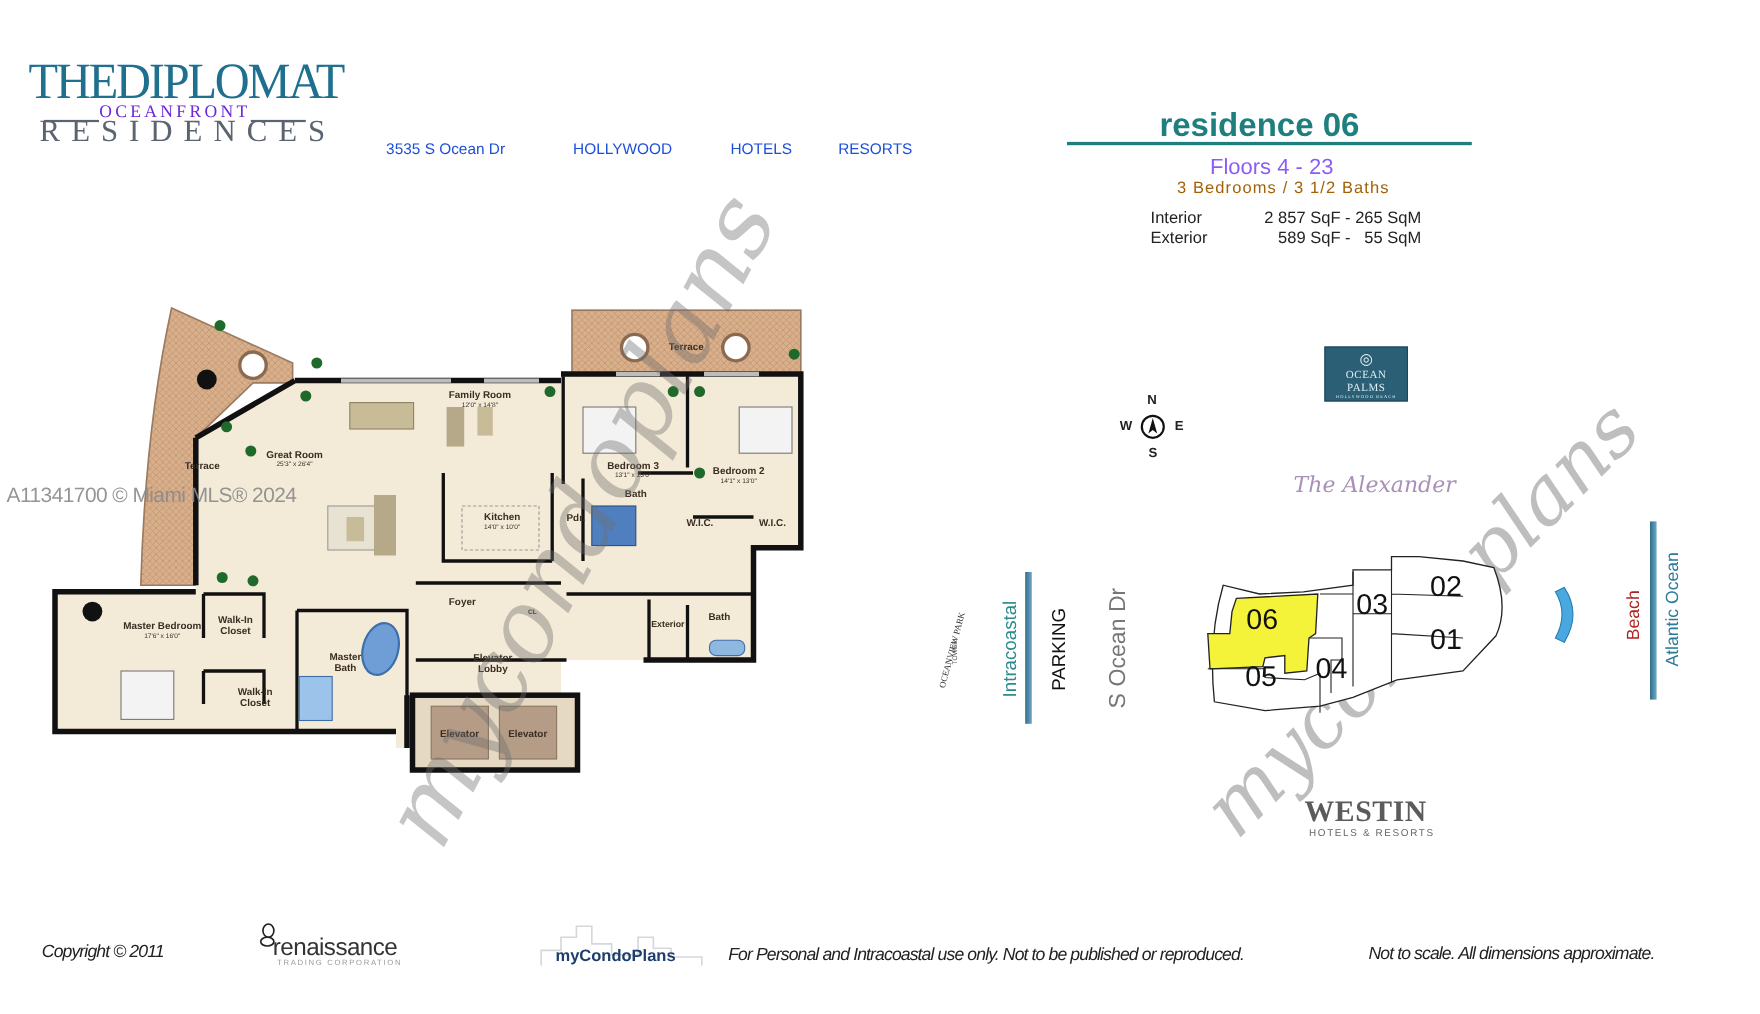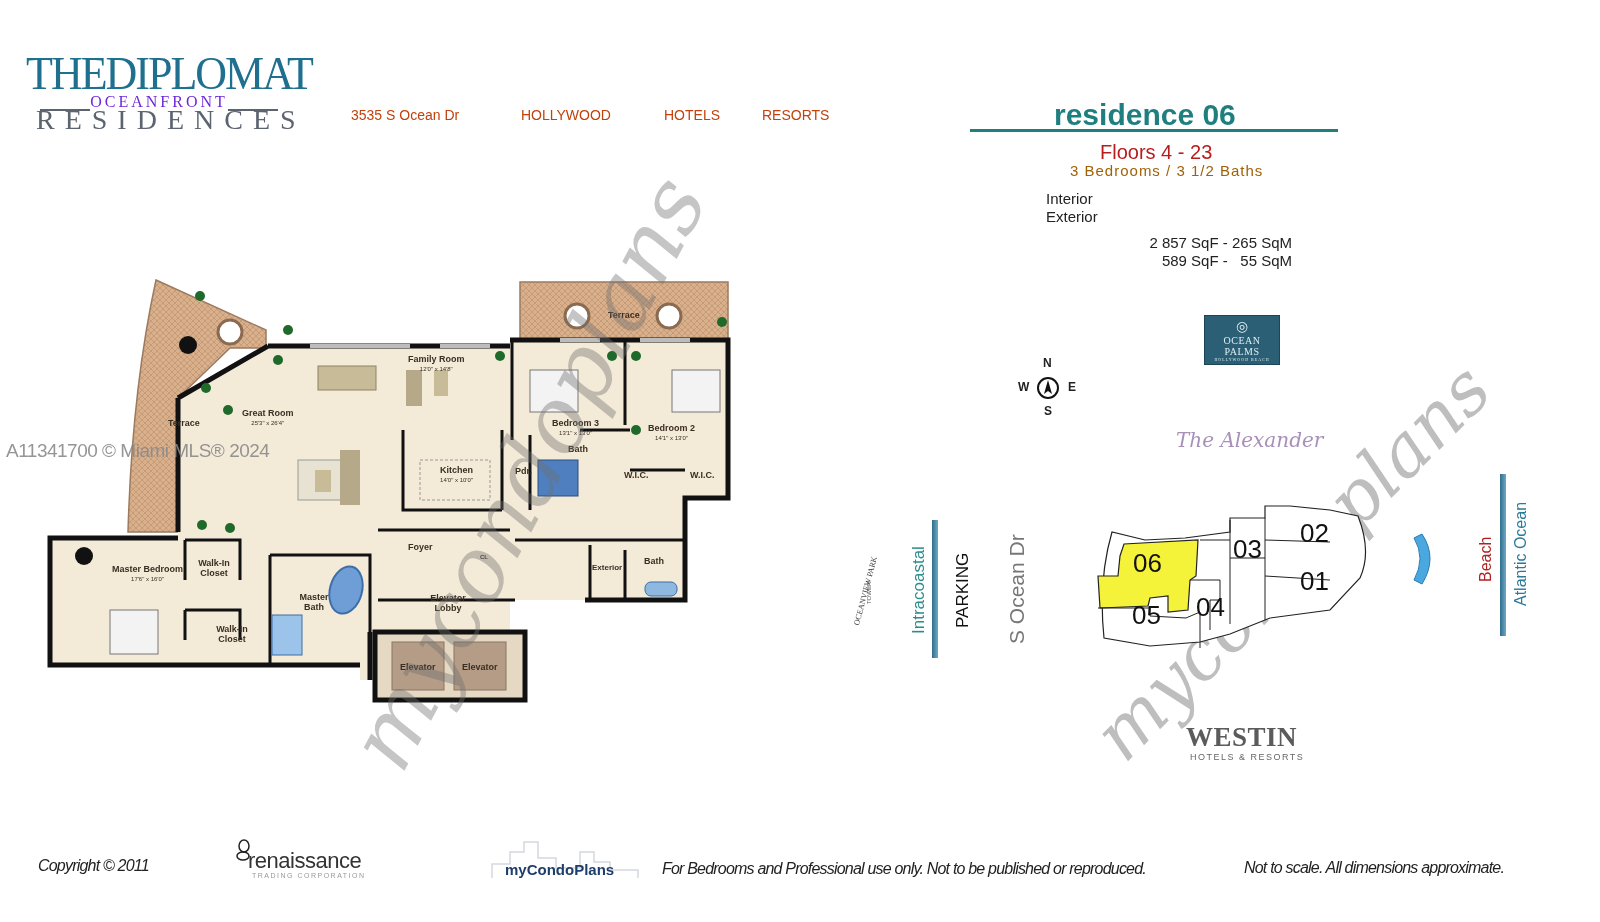--- a/index.html
+++ b/index.html
@@ -5,30 +5,30 @@
   * { box-sizing: border-box; margin: 0; padding: 0; }
   body { width: 1600px; height: 922px; background: #ffffff; position: relative; overflow: hidden; font-family: "Liberation Sans", sans-serif; color: #222; }
   .abs { position: absolute; }
 
   
   .logo-main { left: 26px; top: 52px; font-family: "Liberation Serif", serif; font-size: 44px; color: #1f6f8f; letter-spacing: -2px; line-height: 44px; transform: scaleY(1.05); }
   .logo-sub { left: 40px; top: 93px; width: 238px; font-family: "Liberation Serif", serif; font-size: 16px; color: #6d28d9; letter-spacing: 3px; text-align: center; display: flex; align-items: flex-end; gap: 0; }
   .logo-sub .line { flex: 1; height: 2px; background: #5c6470; }
   .logo-res { left: 36px; top: 104px; font-family: "Liberation Serif", serif; font-size: 28px; color: #5c6470; letter-spacing: 10px; }
 
-  .addr { top: 107px; font-size: 14px; color: #c2410c; }
+  .addr { top: 127px; font-size: 14px; color: #1d4ed8; }
 
   
   .res-title { left: 1054px; top: 98px; font-size: 30px; font-weight: bold; color: #1f7f7f; }
   .res-line { left: 970px; top: 129px; width: 368px; height: 3px; background: #1f7f7f; }
-  .floors { left: 1100px; top: 141px; font-size: 20px; color: #b91c1c; }
+  .floors { left: 1100px; top: 141px; font-size: 20px; color: #8b5cf6; }
   .beds { left: 1070px; top: 162px; font-size: 15px; letter-spacing: 1px; color: #a16207; }
   .area-row { font-size: 15px; color: #222; }
   .area-label { position: absolute; left: 1046px; }
-  .area-val { position: absolute; right: 308px; text-align: right; white-space: pre; margin-top: 44px; }
+  .area-val { position: absolute; right: 308px; text-align: right; white-space: pre; }
 
   
   .plan { left: 40px; top: 270px; width: 720px; height: 450px; }
   .room-label { position: absolute; font-size: 9px; font-weight: bold; color: #3a2e22; text-align: center; line-height: 10px; }
   .room-label small { display: block; font-size: 6px; font-weight: normal; }
 
   .mls { left: 6px; top: 440px; font-size: 19px; color: #8a8a8a; letter-spacing: -0.5px; opacity: 0.9; }
 
   
   .compass { left: 1018px; top: 356px; width: 60px; height: 64px; font-size: 12px; font-weight: bold; }
@@ -233,14 +233,14 @@
   <ellipse cx="10" cy="8" rx="5" ry="6" fill="none" stroke="#222" stroke-width="1.5"></ellipse>
   <ellipse cx="9" cy="18" rx="6" ry="4" fill="none" stroke="#222" stroke-width="1.5"></ellipse>
 </svg>
 <div class="abs renaissance">renaissance</div>
 <div class="abs renaissance-sub">TRADING CORPORATION</div>
 
 <svg class="abs" style="left:490px;top:838px" width="150" height="40">
   <path d="M2 40 L2 26 L20 26 L20 14 L34 14 L34 4 L48 4 L48 20 L66 20 L66 30 L90 30 L90 14 L104 14 L104 24 L120 24 L120 32 L148 32 L148 40" fill="none" stroke="#d4d8dd" stroke-width="1.5"></path>
 </svg>
 <div class="abs mycondo">myCondoPlans</div>
-<div class="abs foot" style="left:662px;top:860px">For Bedrooms and Professional use only.  Not to be published or reproduced.</div>
+<div class="abs foot" style="left:662px;top:860px">For Personal and Intracoastal use only.  Not to be published or reproduced.</div>
 <div class="abs foot" style="left:1244px;top:859px">Not to scale.  All dimensions approximate.</div>
 
 </body></html>

